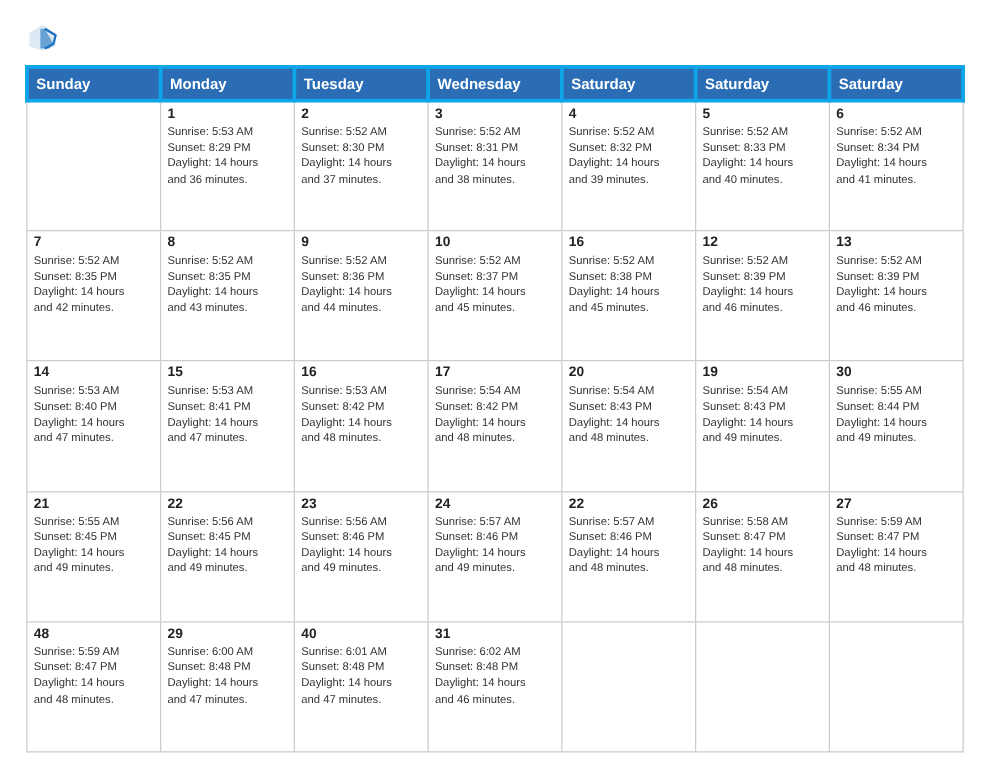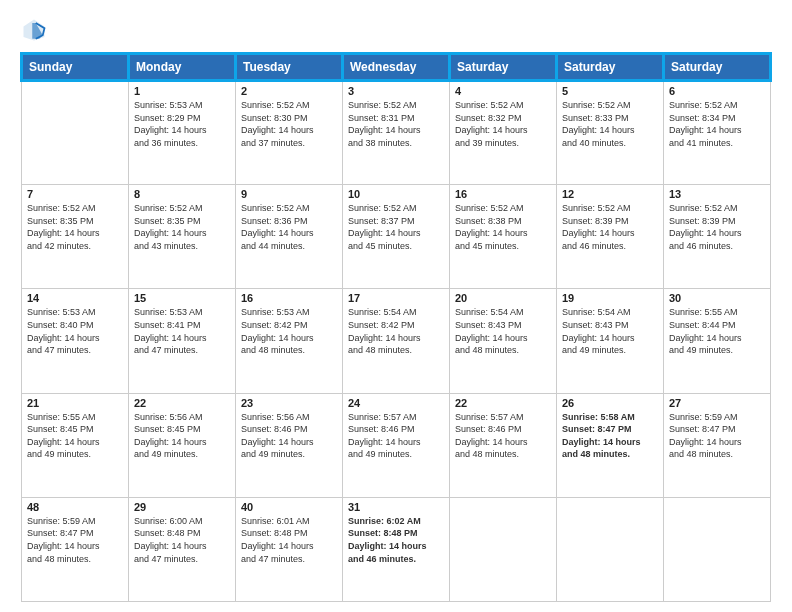--- a/index.html
+++ b/index.html
@@ -310,21 +310,21 @@
           </td>
           <td>
             <span class="day-number">22</span>
             <div class="day-info" style="white-space: pre-line;">Sunrise: 5:57 AM
 Sunset: 8:46 PM
 Daylight: 14 hours
 and 48 minutes.</div>
           </td>
           <td>
             <span class="day-number">26</span>
-            <div class="day-info" style="white-space: pre-line; font-weight: bold;">Sunrise: 5:58 AM
+            <div class="day-info" style="white-space: pre-line;">Sunrise: 5:58 AM
 Sunset: 8:47 PM
 Daylight: 14 hours
 and 48 minutes.</div>
           </td>
           <td>
             <span class="day-number">27</span>
             <div class="day-info" style="white-space: pre-line;">Sunrise: 5:59 AM
 Sunset: 8:47 PM
 Daylight: 14 hours
 and 48 minutes.</div>
@@ -347,21 +347,21 @@
           </td>
           <td>
             <span class="day-number">40</span>
             <div class="day-info" style="white-space: pre-line;">Sunrise: 6:01 AM
 Sunset: 8:48 PM
 Daylight: 14 hours
 and 47 minutes.</div>
           </td>
           <td>
             <span class="day-number">31</span>
-            <div class="day-info" style="white-space: pre-line; font-weight: bold;">Sunrise: 6:02 AM
+            <div class="day-info" style="white-space: pre-line;">Sunrise: 6:02 AM
 Sunset: 8:48 PM
 Daylight: 14 hours
 and 46 minutes.</div>
           </td>
           <td class="empty-cell"></td>
           <td class="empty-cell"></td>
           <td class="empty-cell"></td>
         </tr>
       </tbody>
   </table>

